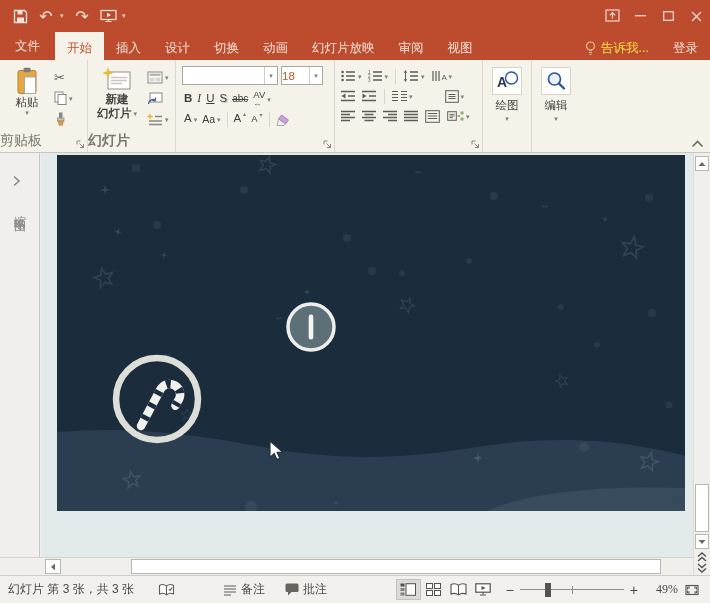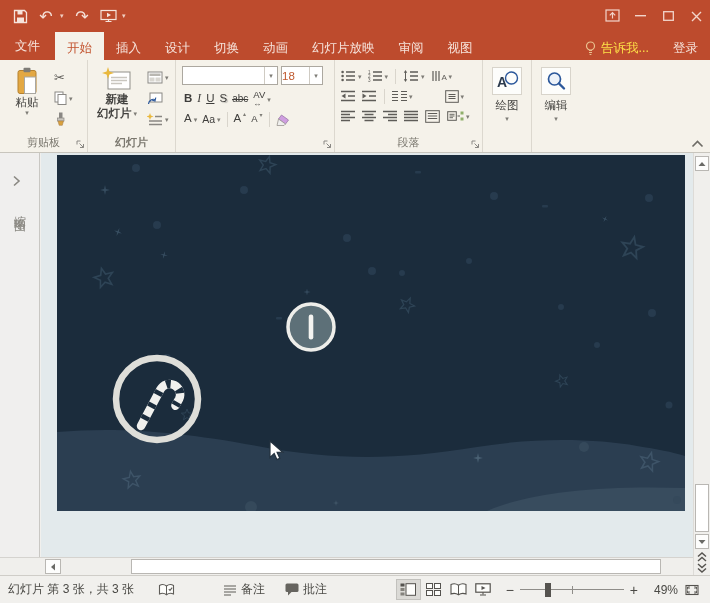--- a/index.html
+++ b/index.html
@@ -28,22 +28,22 @@
   .tab.file{padding:0 15px;}
   .tab.active{background:#F5F2EA;color:#C2512C;}
   .tabs-right{margin-left:auto;display:flex;align-items:stretch;}
   .tab.tellme{color:#fde047;gap:5px;}
   .tab.share{gap:5px;}
 
   
   #ribbon{position:absolute;left:0;top:60px;width:710px;height:93px;background:#F5F2EA;
           border-bottom:1px solid #C8C5BD;display:flex;}
   .rgroup{position:relative;height:100%;border-right:1px solid #DCD8CF;flex:none;}
-  .rg-label{position:absolute;bottom:2px;left:0;right:0;text-align:center;
-            font-size:11px;color:#7B786F;white-space:nowrap;}
+  .rg-label{position:absolute;bottom:2px;left:0;right:0;text-align:left;
+            font-size:14px;color:#7B786F;white-space:nowrap;}
   .dlg{position:absolute;right:2px;bottom:3px;}
   .caret{color:#7E7C76;font-size:7px;line-height:1;}
   .bigbtn{display:flex;flex-direction:column;align-items:center;cursor:default;}
   .bigbtn .bb-label{font-size:11.5px;color:#444340;line-height:1.25;}
   .sbtn{display:flex;align-items:center;gap:2px;height:18px;padding:0 2px;cursor:default;}
   .glyph{font-size:11.5px;color:#3E3D3B;line-height:1;}
   .vdiv{width:1px;height:15px;background:#D9D5CC;margin:0 3px;}
   .row{display:flex;align-items:center;}
 
   
@@ -108,21 +108,21 @@
              border-top:1px solid #CFCDC8;font-size:12px;color:#4A4945;}
   .sb-left{position:absolute;left:8px;top:0;height:27px;display:flex;align-items:center;}
   .sb-right{position:absolute;right:10px;top:0;height:27px;display:flex;align-items:center;}
   .sb-item{display:flex;align-items:center;gap:4px;cursor:default;}
   .view-btn{width:25px;height:21px;display:flex;align-items:center;justify-content:center;}
   .view-btn.selected{background:#DBDAD6;border:1px solid #C2C1BD;}
   #zoom-slider{position:relative;width:104px;height:16px;margin:0 6px;}
   #zoom-track{position:absolute;left:0;right:0;top:7.5px;height:1px;background:#8F8D89;}
   #zoom-tick{position:absolute;left:50%;top:4px;width:1px;height:8px;background:#8F8D89;}
   #zoom-thumb{position:absolute;left:24%;top:1px;width:6px;height:14px;background:#55534F;}
-  #zoom-pct{width:36px;text-align:right;margin:0 6px 0 4px;}
+  #zoom-pct{width:36px;text-align:right;margin:0 6px 0 4px;font-family:Liberation Serif, serif;}
 </style>
 </head>
 <body>
 
 <div id="app">
 
   <div id="titlebar">
     <div class="qat">
       <div class="qat-btn">
         <svg width="15" height="15" viewBox="0 0 15 15">
@@ -441,21 +441,20 @@
           <svg width="17" height="12" viewBox="0 0 17 12">
               <rect x="0.7" y="1.7" width="8.6" height="8.6" fill="none" stroke="#5E5C58"></rect>
               <path d="M2.5 4.3 h5 M2.5 6 h5 M2.5 7.7 h3.5" stroke="#5E5C58" stroke-width="0.9"></path>
               <path d="M10.5 6 h2.5" stroke="#5E5C58" stroke-width="1"></path>
               <rect x="13.5" y="1.5" width="3" height="3" fill="#8FAF6B"></rect>
               <rect x="13.5" y="7.5" width="3" height="3" fill="#8FAF6B"></rect>
             </svg>
           <span class="caret">▾</span>
         </div>
       </div>
-      <div class="rg-label">段落</div>
       <div class="dlg">
         <svg width="9" height="9" viewBox="0 0 9 9">
             <path d="M1 1 H4.5 M1 1 V4.5 M3.5 3.5 L7.5 7.5 M7.5 4 V7.5 H4" fill="none" stroke="#8A8884" stroke-width="1"></path>
           </svg>
       </div>
     </div>
 
     <div class="rgroup onebtn-group">
       <div class="bigbtn">
         <div class="iconbox">

